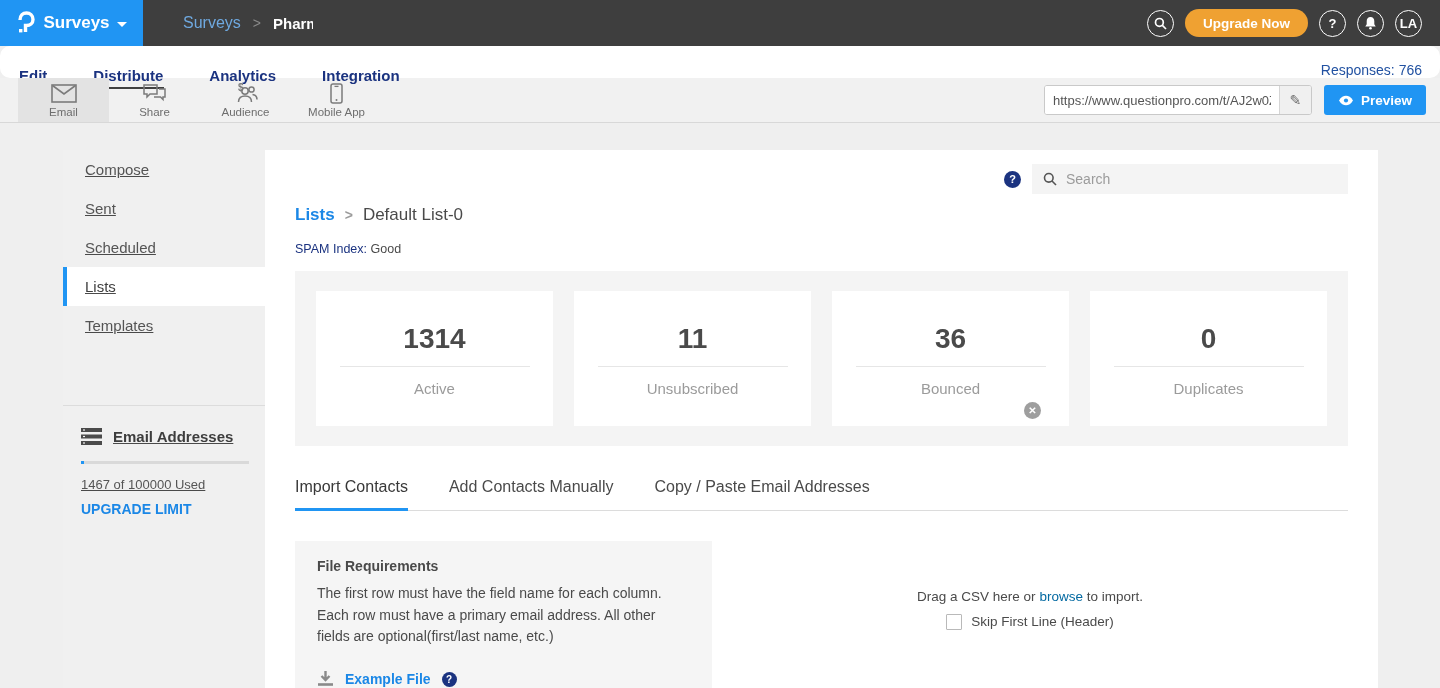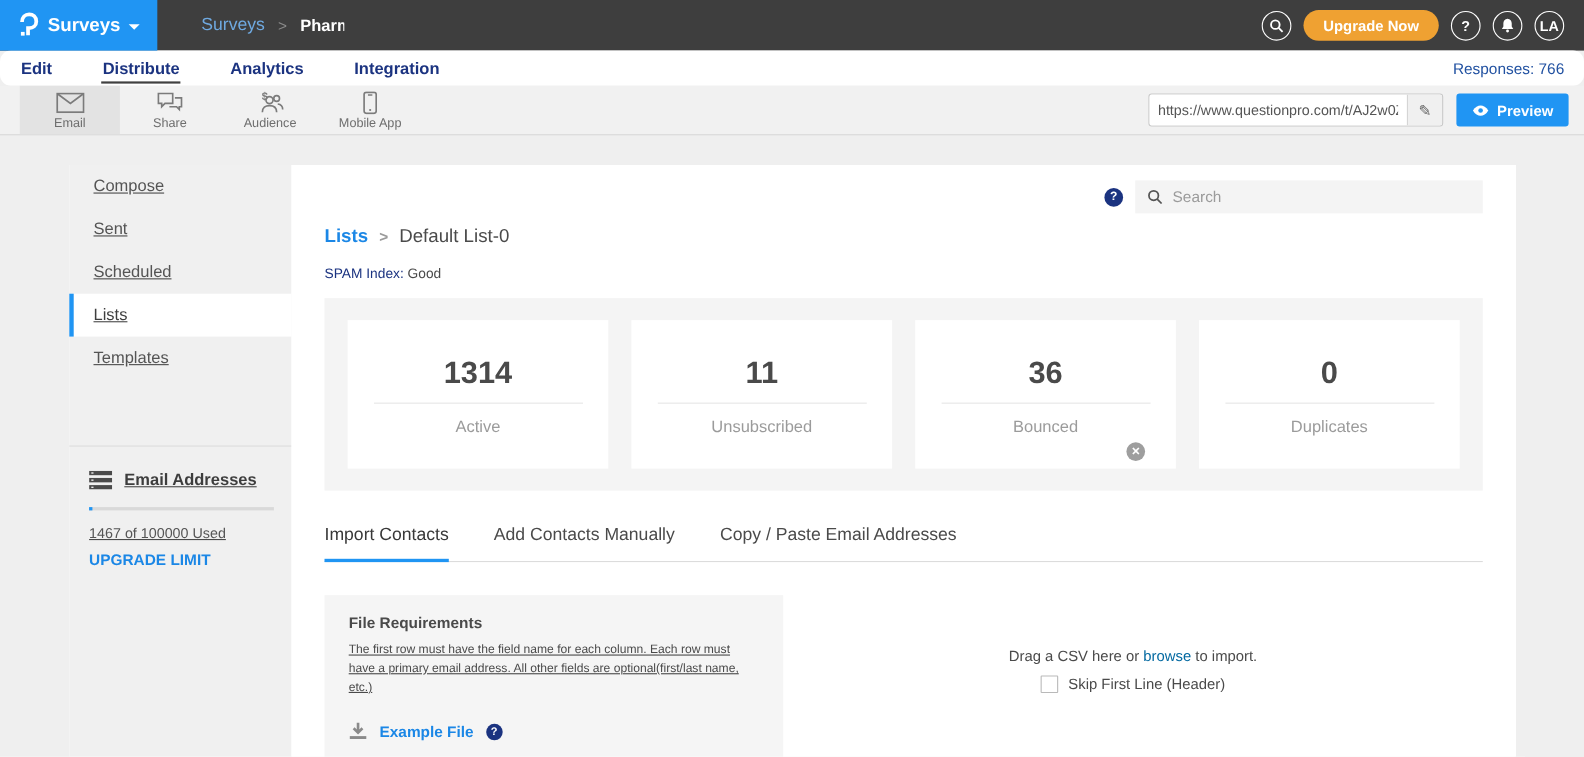--- a/index.html
+++ b/index.html
@@ -16,21 +16,21 @@
   .top-crumbs { display:flex; align-items:center; gap:12px; padding-left:40px; }
   .top-crumb-root { color:#6fa9e0; font-size:16px; text-decoration:none; cursor:pointer; }
   .top-crumb-sep { color:#8a8a8a; font-size:14px; }
   .top-crumb-current { color:#fff; font-size:15px; font-weight:bold; max-width:40px; overflow:hidden; white-space:nowrap; }
   .top-spacer { flex:1; }
   .top-actions { display:flex; align-items:center; gap:11px; padding-right:18px; }
   .circle-btn { width:27px; height:27px; border:1.5px solid #fff; border-radius:50%; display:flex; align-items:center; justify-content:center; color:#fff; font-size:13px; font-weight:bold; cursor:pointer; background:transparent; flex:none; }
   .upgrade-btn { background:#efa132; color:#fff; border:none; border-radius:14px; height:28px; padding:0 18px; font-size:13.5px; font-weight:bold; cursor:pointer; font-family:"Liberation Sans",sans-serif; }
 
   
-  .subnav { height:32px; background:#fff; display:flex; align-items:center; padding:16px 18px;border-radius:10px; }
+  .subnav { height:32px; background:#fff; display:flex; align-items:flex-start; padding:16px 18px;border-radius:10px; }
   .subnav-tab { color:#1b3380; font-size:15px; font-weight:bold; margin-right:44px; padding:5px 1px 3px; cursor:pointer; border-bottom:2px solid transparent; }
   .subnav-tab.active { border-bottom:2px solid #404040; }
   .subnav-spacer { flex:1; }
   .responses { color:#2151a1; font-size:14px; }
 
   
   .toolbar { height:45px; background:#f1f1f1; border-bottom:1px solid #d8d8d8; display:flex; align-items:stretch; padding-left:18px; }
   .tool-item { width:91px; display:flex; flex-direction:column; align-items:center; justify-content:center; gap:2px; cursor:pointer; color:#6e6e6e; }
   .tool-item.active { background:#e3e3e3; }
   .tool-item .t-icon { height:22px; display:flex; align-items:center; justify-content:center; }
@@ -79,21 +79,21 @@
   .stat-label { font-size:15px; color:#9b9b9b; margin-top:13px; }
   .dismiss-x { position:absolute; right:28px; bottom:7px; width:17px; height:17px; border-radius:50%; background:#9e9e9e; color:#fff; font-size:10px; font-weight:bold; display:flex; align-items:center; justify-content:center; cursor:pointer; }
 
   .tabs-row { margin-top:32px; border-bottom:1px solid #dcdcdc; display:flex; gap:41px; }
   .ctab { font-size:16px; color:#4a4a4a; padding-bottom:12px; cursor:pointer; border-bottom:3px solid transparent; margin-bottom:-1px; }
   .ctab.active { border-bottom:3px solid #2095f3; color:#383838; }
 
   .import-row { margin-top:30px; display:flex; }
   .file-req { width:417px; background:#f5f5f5; padding:17px 22px 24px; flex:none; }
   .fr-title { font-size:14px; font-weight:bold; color:#4a4a4a; }
-  .fr-text { font-size:11px; color:#4a4a4a; line-height:1.55; margin-top:9px; max-width:365px;text-decoration:underline; }
+  .fr-text { font-size:14px; color:#4a4a4a; line-height:1.55; margin-top:9px; max-width:365px; }
   .fr-example { margin-top:22px; display:flex; align-items:flex-end; gap:11px; }
   .fr-link { font-size:14px; font-weight:bold; color:#1b87e6; cursor:pointer; text-decoration:none; }
   .help-circle.small { width:15px; height:15px; font-size:10px; }
   .drop-zone { flex:1; display:flex; flex-direction:column; align-items:center; padding-top:48px; }
   .drag-line { font-size:13.5px; color:#4a4a4a; }
   .browse-link { color:#0369a1; cursor:pointer; text-decoration:none; }
   .skip-row { margin-top:10px; display:flex; gap:9px; }
   .checkbox { width:16px; height:16px; border:1px solid #b9b9b9; background:#fff; cursor:pointer; border-radius:1px; flex:none; }
   .skip-label { font-size:13.5px; color:#4a4a4a; }
 

